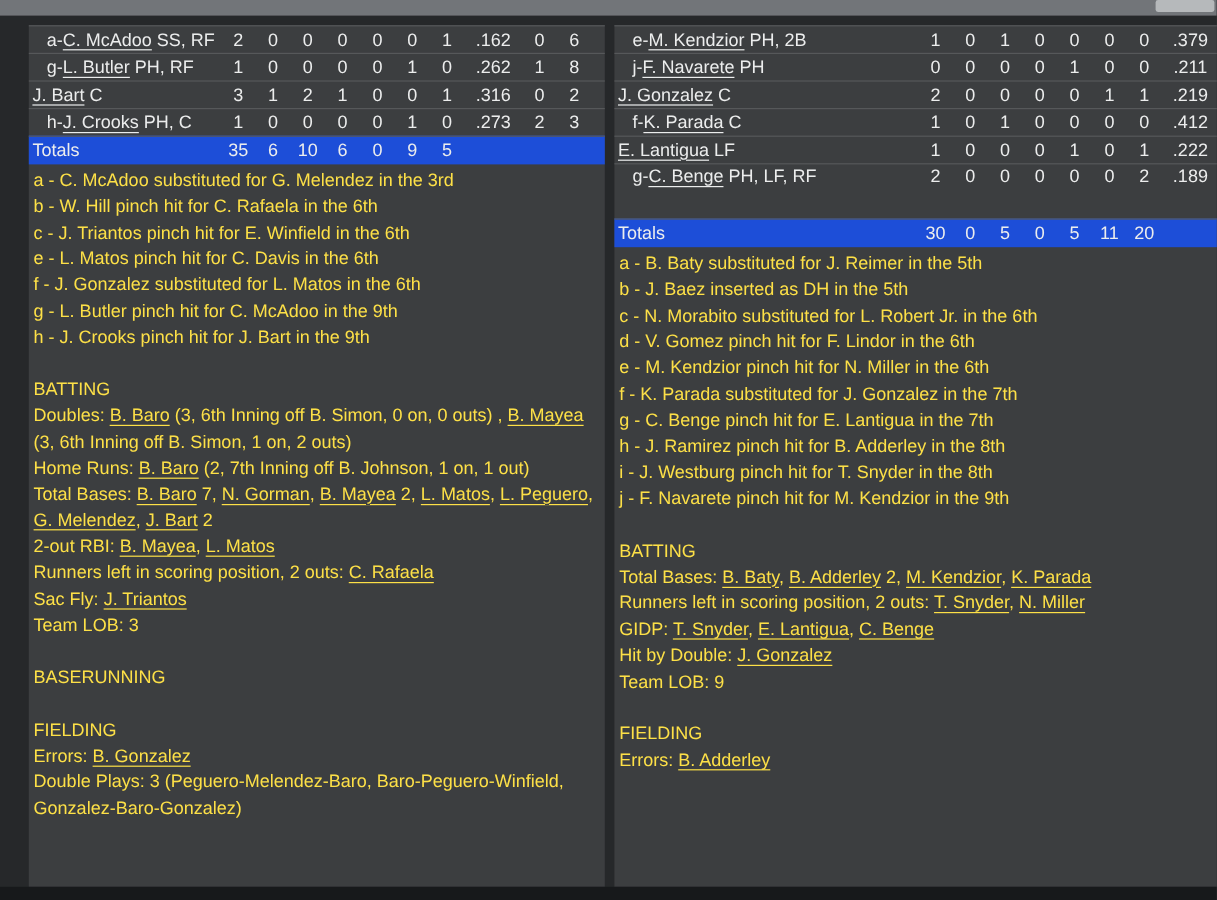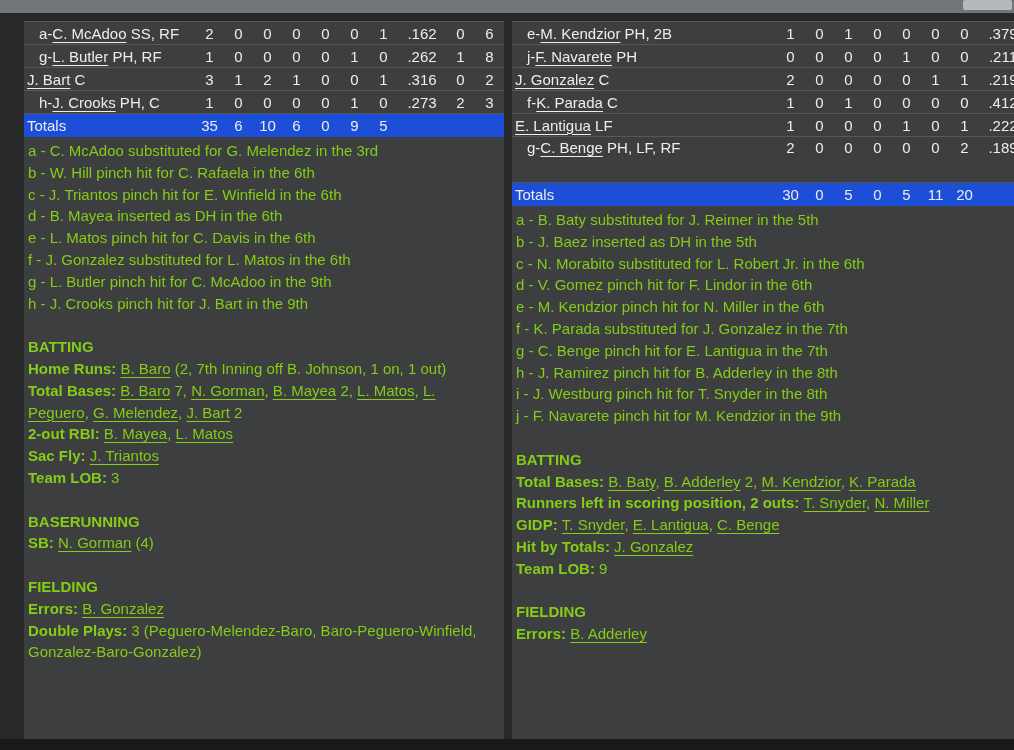--- a/index.html
+++ b/index.html
@@ -18,37 +18,37 @@
   }
   #leftPanel{left:24px;width:480px}
   #rightPanel{left:512px;width:573px}
 
   
   .trow{
     display:grid;
     grid-template-columns:1fr 29px 29px 29px 29px 29px 29px 29px 48px 29px 29px;
     border-top:1px solid #56585a;
     height:23px;box-sizing:border-box;align-items:center;
-    padding-left:3px;
+    padding-left:3px;padding-right:11px;
   }
   .trow.tall{height:46px;align-items:start}
   .trow.tall .cell{line-height:22px}
   .trow .num{text-align:center;white-space:nowrap}
   .trow .name{white-space:nowrap;overflow:visible}
   .trow.wrapname .name{white-space:normal}
   .trow.indent .name{text-indent:12px}
   .trow.totals{background:#1d4ed8;height:24px}
 
   .plink,.link{text-decoration:underline;text-underline-offset:3px;text-decoration-thickness:1px;cursor:pointer}
 
   
-  .notes{padding:3px 5px 0 4px;line-height:21.8px;color:#84cc16}
+  .notes{padding:3px 5px 0 4px;line-height:21.8px;color:#fde047}
   .nline{min-height:21.8px}
   .nblank{height:21.8px}
-  .b{font-weight:bold}
+  .b{font-weight:normal}
 </style>
 </head>
 <body>
 
 <div class="topbar">
   <div class="thumb"></div>
 </div>
 
 <div class="panel" id="leftPanel">
   <div class="btable" id="leftTable">
@@ -115,35 +115,35 @@
         <div class="cell num">5</div>
         <div class="cell num"></div>
         <div class="cell num"></div>
         <div class="cell num"></div>
       </div>
     </div>
   <div class="notes" id="leftNotes">
       <div class="nline"><span>a - C. McAdoo substituted for G. Melendez in the 3rd</span></div>
       <div class="nline"><span>b - W. Hill pinch hit for C. Rafaela in the 6th</span></div>
       <div class="nline"><span>c - J. Triantos pinch hit for E. Winfield in the 6th</span></div>
-      <div class="nline"><span>d - B. Mayea inserted as DH in the 6th</span></div>
       <div class="nline"><span>e - L. Matos pinch hit for C. Davis in the 6th</span></div>
       <div class="nline"><span>f - J. Gonzalez substituted for L. Matos in the 6th</span></div>
       <div class="nline"><span>g - L. Butler pinch hit for C. McAdoo in the 9th</span></div>
       <div class="nline"><span>h - J. Crooks pinch hit for J. Bart in the 9th</span></div>
       <div class="nblank"></div>
       <div class="nline"><span class="b">BATTING</span></div>
+      <div class="nline"><span class="b">Doubles: </span><span class="link">B. Baro</span><span> (3, 6th Inning off B. Simon, 0 on, 0 outs) , </span><span class="link">B. Mayea</span><span> (3, 6th Inning off B. Simon, 1 on, 2 outs)</span></div>
       <div class="nline"><span class="b">Home Runs: </span><span class="link">B. Baro</span><span> (2, 7th Inning off B. Johnson, 1 on, 1 out)</span></div>
       <div class="nline"><span class="b">Total Bases: </span><span class="link">B. Baro</span><span> 7, </span><span class="link">N. Gorman</span><span>, </span><span class="link">B. Mayea</span><span> 2, </span><span class="link">L. Matos</span><span>, </span><span class="link">L. Peguero</span><span>, </span><span class="link">G. Melendez</span><span>, </span><span class="link">J. Bart</span><span> 2</span></div>
       <div class="nline"><span class="b">2-out RBI: </span><span class="link">B. Mayea</span><span>, </span><span class="link">L. Matos</span></div>
+      <div class="nline"><span class="b">Runners left in scoring position, 2 outs: </span><span class="link">C. Rafaela</span></div>
       <div class="nline"><span class="b">Sac Fly: </span><span class="link">J. Triantos</span></div>
       <div class="nline"><span class="b">Team LOB: </span><span>3</span></div>
       <div class="nblank"></div>
       <div class="nline"><span class="b">BASERUNNING</span></div>
-      <div class="nline"><span class="b">SB: </span><span class="link">N. Gorman</span><span> (4)</span></div>
       <div class="nblank"></div>
       <div class="nline"><span class="b">FIELDING</span></div>
       <div class="nline"><span class="b">Errors: </span><span class="link">B. Gonzalez</span></div>
       <div class="nline"><span class="b">Double Plays: </span><span>3 (Peguero-Melendez-Baro, Baro-Peguero-Winfield, Gonzalez-Baro-Gonzalez)</span></div>
     </div>
 </div>
 
 <div class="panel" id="rightPanel">
   <div class="btable" id="rightTable">
       <div class="trow indent">
@@ -247,21 +247,21 @@
       <div class="nline"><span>f - K. Parada substituted for J. Gonzalez in the 7th</span></div>
       <div class="nline"><span>g - C. Benge pinch hit for E. Lantigua in the 7th</span></div>
       <div class="nline"><span>h - J. Ramirez pinch hit for B. Adderley in the 8th</span></div>
       <div class="nline"><span>i - J. Westburg pinch hit for T. Snyder in the 8th</span></div>
       <div class="nline"><span>j - F. Navarete pinch hit for M. Kendzior in the 9th</span></div>
       <div class="nblank"></div>
       <div class="nline"><span class="b">BATTING</span></div>
       <div class="nline"><span class="b">Total Bases: </span><span class="link">B. Baty</span><span>, </span><span class="link">B. Adderley</span><span> 2, </span><span class="link">M. Kendzior</span><span>, </span><span class="link">K. Parada</span></div>
       <div class="nline"><span class="b">Runners left in scoring position, 2 outs: </span><span class="link">T. Snyder</span><span>, </span><span class="link">N. Miller</span></div>
       <div class="nline"><span class="b">GIDP: </span><span class="link">T. Snyder</span><span>, </span><span class="link">E. Lantigua</span><span>, </span><span class="link">C. Benge</span></div>
-      <div class="nline"><span class="b">Hit by Totals: </span><span class="link">J. Gonzalez</span></div>
+      <div class="nline"><span class="b">Hit by Double: </span><span class="link">J. Gonzalez</span></div>
       <div class="nline"><span class="b">Team LOB: </span><span>9</span></div>
       <div class="nblank"></div>
       <div class="nline"><span class="b">FIELDING</span></div>
       <div class="nline"><span class="b">Errors: </span><span class="link">B. Adderley</span></div>
     </div>
 </div>
 
 <div class="bottomstrip"></div>
 
 </body></html>

